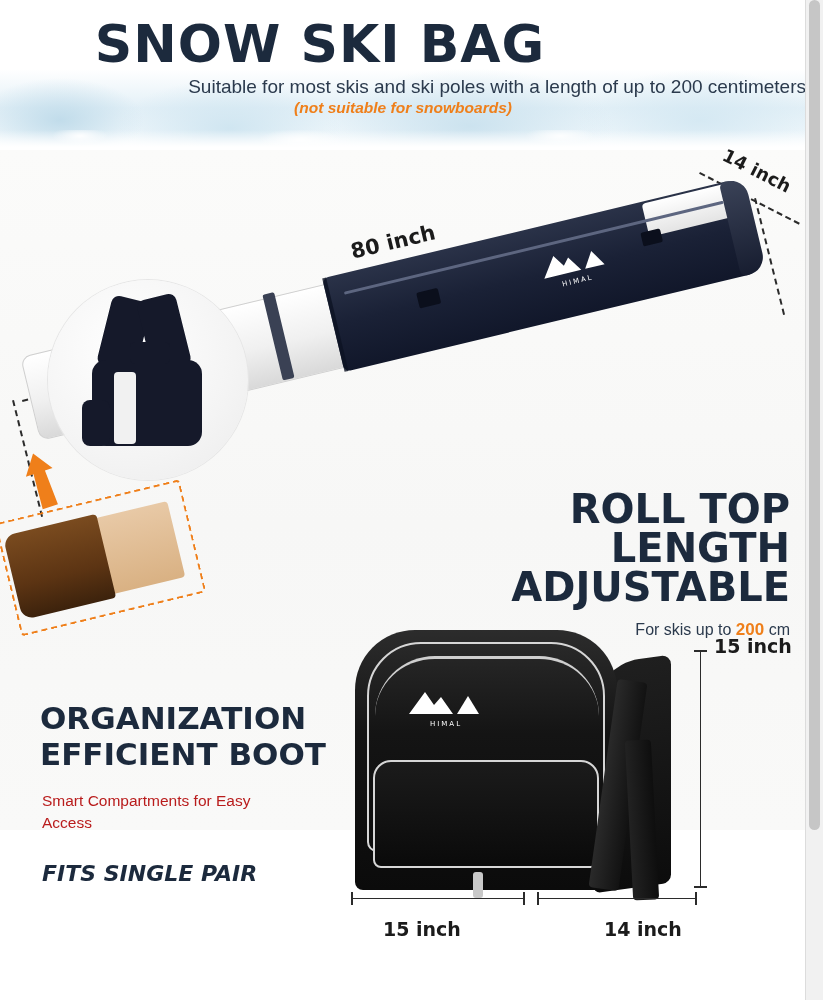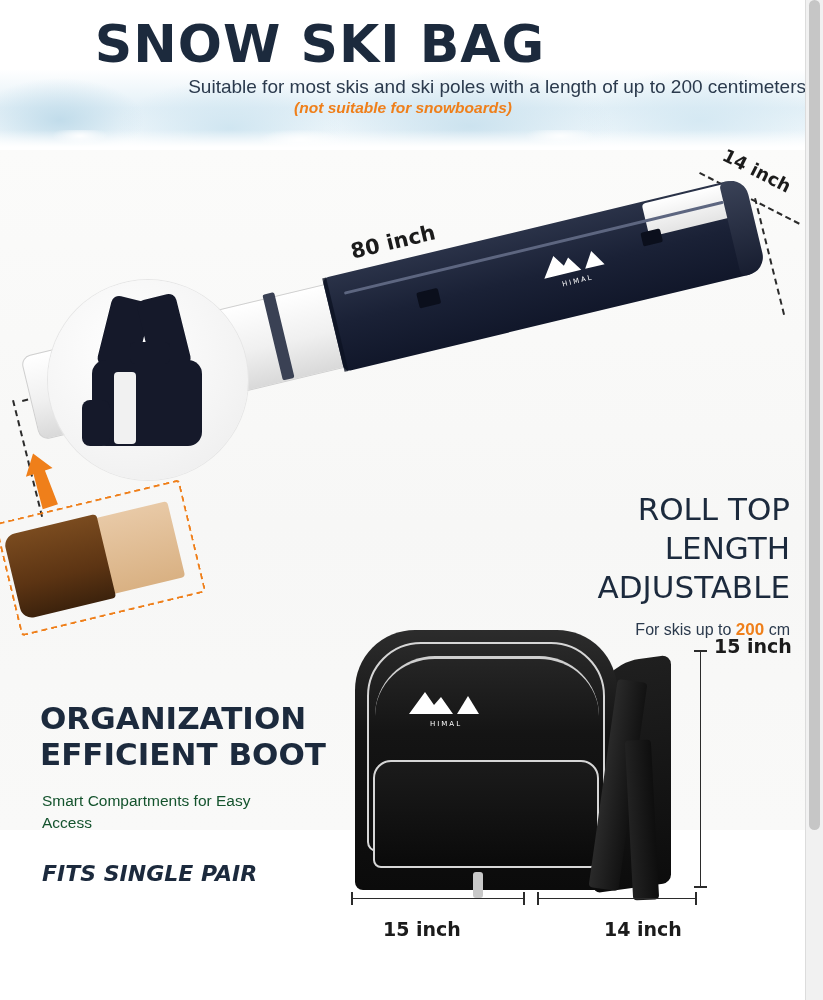--- a/index.html
+++ b/index.html
@@ -309,22 +309,22 @@
   }
 
   
   #roll-title {
     position: absolute;
     left: 430px;
     top: 490px;
     width: 360px;
     text-align: right;
     font-family: "DejaVu Sans", sans-serif;
-    font-weight: normal;
-    font-size: 31px;
+    font-weight: bold;
+    font-size: 40px;
     line-height: 39px;
     color: #1c2a3d;
   }
   #roll-sub {
     position: absolute;
     left: 430px;
     top: 620px;
     width: 360px;
     text-align: right;
     font-size: 16px;
@@ -348,21 +348,21 @@
     line-height: 36px;
     color: #1c2a3d;
   }
   #boot-sub {
     position: absolute;
     left: 42px;
     top: 790px;
     width: 250px;
     font-size: 15.5px;
     line-height: 22px;
-    color: #14532d;
+    color: #b91c1c;
   }
   #boot-fit {
     position: absolute;
     left: 42px;
     top: 858px;
     width: 300px;
     font-family: "DejaVu Sans", sans-serif;
     font-style: italic;
     font-weight: bold;
     font-size: 22px;

